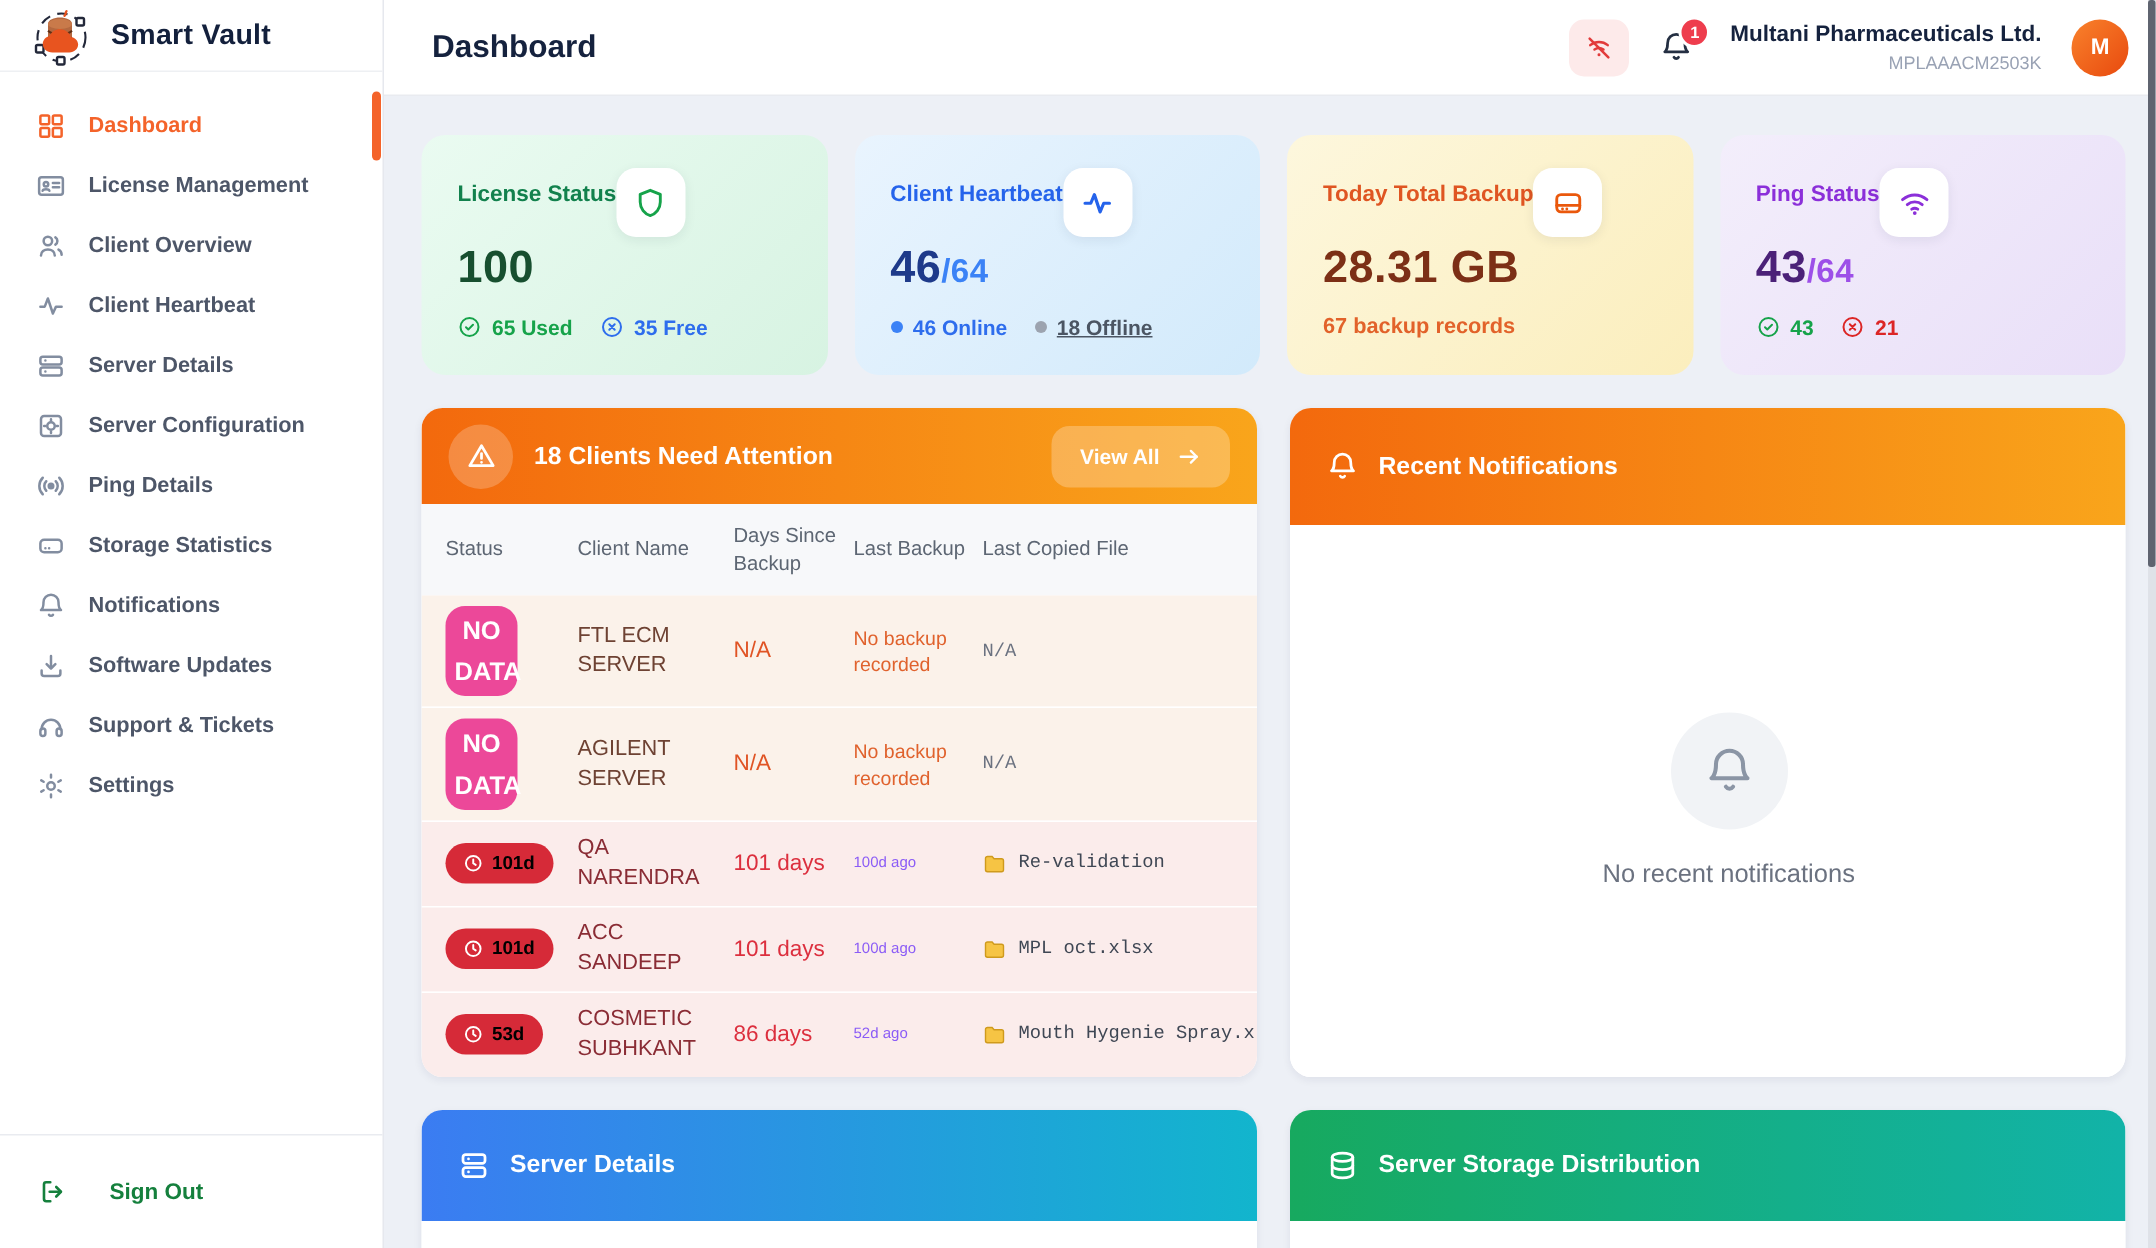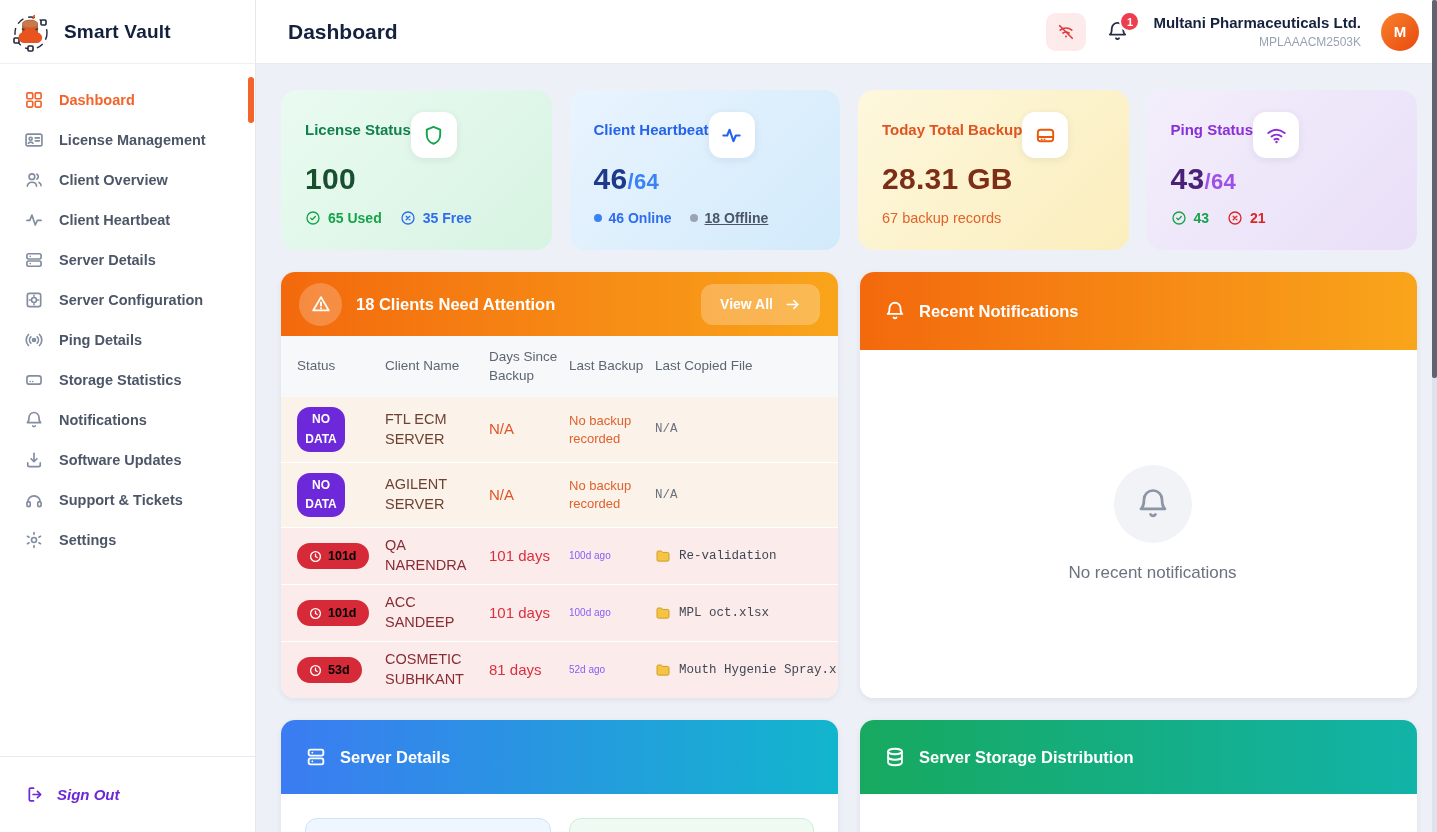--- a/index.html
+++ b/index.html
@@ -3,32 +3,32 @@
 <meta charset="utf-8">
 <style>
   * { margin:0; padding:0; box-sizing:border-box; }
   html,body { width:1437px; height:832px; overflow:hidden; }
   body { font-family:"Liberation Sans", sans-serif; background:#edf0f6; color:#1d2a42; }
 
   .app { display:flex; height:100%; }
 
   
   .sidebar { width:256px; background:#fff; border-right:1px solid #e6e8ee; display:flex; flex-direction:column; flex-shrink:0; }
-  .logo-row { height:64px; border-bottom:1px solid #eef0f3; display:flex; align-items:center; padding:0 8px; gap:10px; }
+  .logo-row { height:48px; border-bottom:1px solid #eef0f3; display:flex; align-items:center; padding:0 18px; gap:10px; }
   .logo-mark { width:46px; height:40px; flex-shrink:0; }
   .brand-name { font-size:19px; font-weight:800; color:#13203c; letter-spacing:.2px; }
   .nav { padding:16px 0 8px; flex:1; }
   .nav-item { position:relative; height:40px; display:flex; align-items:center; gap:15px; padding:0 24px; color:#4d5668; font-size:14.5px; font-weight:600; cursor:pointer; }
   .nav-item .nav-icon { width:20px; height:20px; color:#828da0; display:flex; }
   .nav-item .nav-icon svg { width:20px; height:20px; }
   .nav-item.active { color:#f4632a; }
   .nav-item.active .nav-icon { color:#f4632a; }
   .nav-item.active::after { content:''; position:absolute; right:1px; top:-3px; width:6px; height:46px; background:#f4632a; border-radius:6px; }
   .sidebar-footer { border-top:1px solid #e9ebf0; padding:28px 26px; }
-  .signout { display:flex; align-items:center; gap:12px; color:#6d28d9; font-weight:600; font-size:15px; cursor:pointer;font-style:italic; }
+  .signout { display:flex; align-items:center; gap:28px; color:#15803d; font-weight:600; font-size:15px; cursor:pointer; }
   .signout svg { width:19px; height:19px; }
 
   
   .main { flex:1; display:flex; flex-direction:column; min-width:0; }
   .topbar { height:64px; background:#fff; border-bottom:1px solid #e9ebf0; display:flex; align-items:center; padding:0 18px 0 32px; flex-shrink:0; }
   .page-title { font-size:21px; font-weight:800; color:#15223e; }
   .topbar-right { margin-left:auto; display:flex; align-items:center; gap:20px; }
   .wifi-off-box { width:40px; height:38px; background:#fdeaea; border-radius:10px; display:flex; align-items:center; justify-content:center; color:#e23b3b; cursor:pointer; }
   .wifi-off-box svg { width:20px; height:20px; }
   .bell-wrap { position:relative; color:#242f42; cursor:pointer; margin-right:4px; }
@@ -69,21 +69,21 @@
   .stat-total { font-size:22px; font-weight:800; }
   .blue   .stat-total { color:#3b82f6; }
   .purple .stat-total { color:#9d4fe8; }
   .stat-sub { display:flex; gap:18px; margin-top:14px; font-size:14px; font-weight:700; align-items:center; }
   .sub-item { display:inline-flex; align-items:center; gap:7px; }
   .sub-item svg { width:16px; height:16px; }
   .sub-green { color:#16a34a; }
   .sub-blue  { color:#2e6ded; }
   .sub-gray  { color:#4b5563; font-weight:600;text-decoration:underline; }
   .sub-red   { color:#dc2626; }
-  .sub-orange{ color:#e2622a; font-weight:400; font-size:14.5px; }
+  .sub-orange{ color:#e2622a; font-weight:700; font-size:14.5px; }
   .dot { width:8px; height:8px; border-radius:50%; display:inline-block; }
   .dot-blue { background:#3b82f6; } .dot-gray { background:#9ca3af; }
 
   
   .mid-row { display:grid; grid-template-columns:1fr 1fr; gap:22px; margin-top:22px; }
   .panel { background:#fff; border-radius:14px; overflow:hidden; box-shadow:0 2px 6px rgba(25,35,65,.07); display:flex; flex-direction:column; }
   .panel-head-orange { background:linear-gradient(90deg,#f3690d,#f9a51b); display:flex; align-items:center; padding:0 18px; gap:14px; color:#fff; flex-shrink:0; }
   .attention-head { height:64px; }
   .warn-circle { width:43px; height:43px; border-radius:50%; background:rgba(255,255,255,.22); display:flex; align-items:center; justify-content:center; }
   .warn-circle svg { width:22px; height:22px; }
@@ -94,21 +94,21 @@
   
   .atable { font-size:14px; }
   .thead, .trow { display:grid; grid-template-columns:88px 104px 80px 86px 1fr; padding:0 0 0 16px; }
   .thead { background:#f7f8fa; color:#5d6673; font-size:13.5px; min-height:61px; align-items:center; }
   .thead .hcell { padding:8px 8px 8px 0; line-height:1.35; }
   .trow { align-items:center; }
   .trow.nodata  { background:#fbf2ea; min-height:65px; }
   .trow.overdue { background:#fbeceb; min-height:57px; }
   .trow + .trow { border-top:1px solid #fff; }
   .cell { padding:7px 8px 7px 0; line-height:1.35; }
-  .badge-nodata { display:inline-block; width:48px; background:#6d28d9; color:#fff; font-size:12px; font-weight:700; text-align:center; padding:3px 6px; border-radius:13px; line-height:1.6; }
+  .badge-nodata { display:inline-block; width:48px; background:#ec4899; color:#fff; font-size:17px; font-weight:700; text-align:center; padding:3px 6px; border-radius:13px; line-height:1.6; }
   .badge-days { display:inline-flex; align-items:center; gap:6px; background:#d62a38; color:#000000; font-size:12.5px; font-weight:700; padding:5px 12px; border-radius:999px; }
   .badge-days svg { width:13px; height:13px; }
   .nodata  .c-client { color:#6e4233; font-size:14.5px; }
   .overdue .c-client { color:#8a2c35; font-size:14.5px; }
   .nodata  .c-days { color:#e05425; font-size:15px; }
   .overdue .c-days { color:#dc2f3e; font-size:15px; }
   .nodata  .c-last { color:#e0622d; font-size:13px; }
   .overdue .c-last { color:#8b5cf6; font-size:10px; }
   .c-file { font-family:"Liberation Mono", monospace; font-size:12.5px; color:#3f4754; display:flex; align-items:center; gap:8px; white-space:nowrap; overflow:hidden; }
   .nodata .c-file { color:#6b7280; }
@@ -529,21 +529,21 @@
                   <div class="cell c-status"><span class="badge-days">
                       <span>
                         <svg viewBox="0 0 24 24" fill="none" stroke="#fff" stroke-width="2.4" stroke-linecap="round">
                           <circle cx="12" cy="12" r="9"></circle>
                           <path d="M12 7.5V12l3 2"></path>
                         </svg>
                       </span>
                       <span class="badge-text">53d</span>
                     </span></div>
                   <div class="cell c-client">COSMETIC SUBHKANT</div>
-                  <div class="cell c-days">81 days</div>
+                  <div class="cell c-days">86 days</div>
                   <div class="cell c-last">52d ago</div>
                   <div class="cell c-file">
                     <span>
                       <svg viewBox="0 0 24 24">
                         <path d="M3 6.5A2 2 0 0 1 5 4.5h4.6l2 2.2H19a2 2 0 0 1 2 2v9a2 2 0 0 1-2 2H5a2 2 0 0 1-2-2z" fill="#f6c444" stroke="#cf9a1d" stroke-width="1.4"></path>
                       </svg>
                     </span>
                     <span class="file-text">Mouth Hygenie Spray.xlsx</span>
                   </div>
                 </div>

